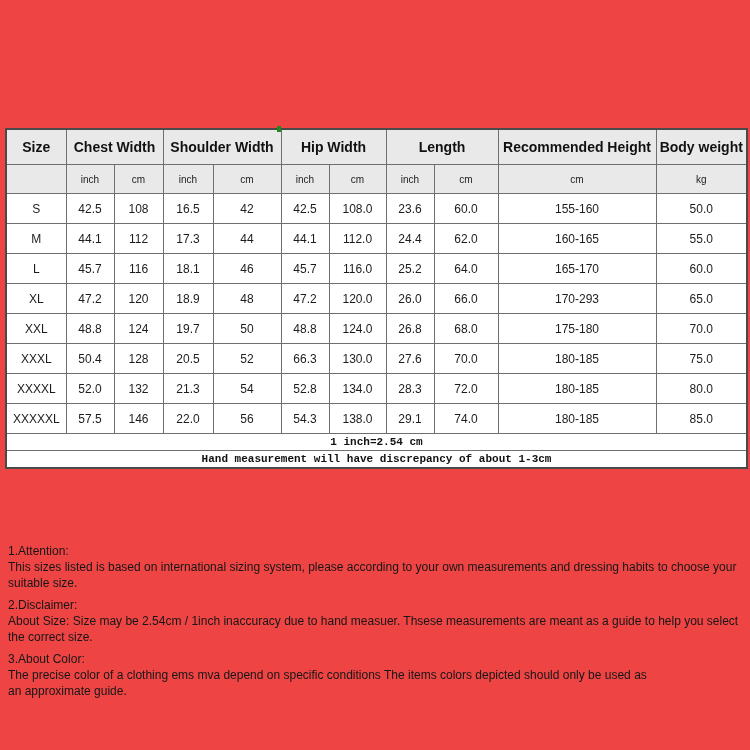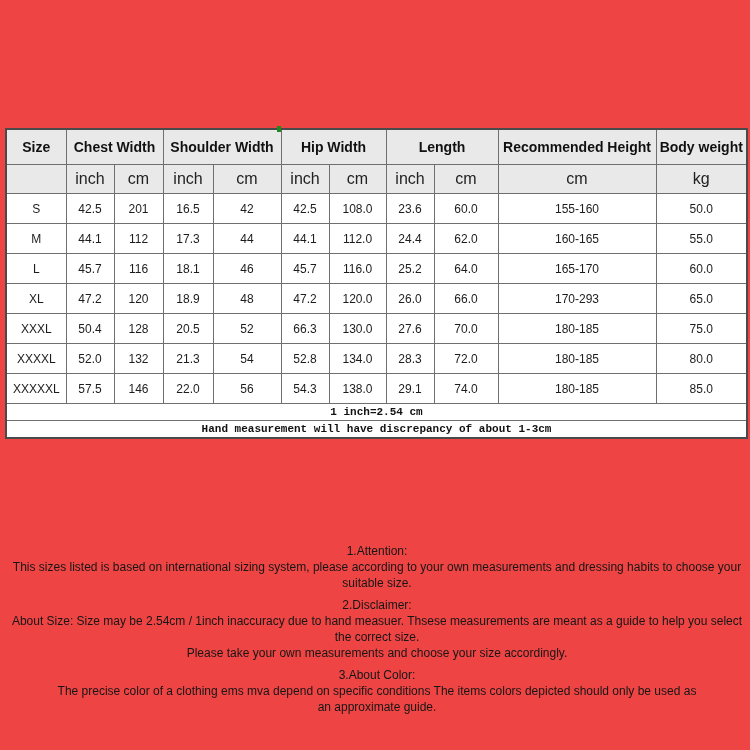--- a/index.html
+++ b/index.html
@@ -35,21 +35,21 @@
   .size-table th.grp {
     height: 34px;
     background: #e9e9e9;
     font-size: 14px;
     font-weight: bold;
     color: #111111;
   }
   .size-table td.unit {
     height: 28px;
     background: #e9e9e9;
-    font-size: 16px;
+    font-size: 10px;
     color: #222222;
   }
   .size-table td.size-cell,
   .size-table td.data-cell {
     height: 29px;
     background: #ffffff;
     font-size: 12px;
     color: #1c1c1c;
   }
   .size-table td.note {
@@ -73,21 +73,21 @@
   
   .info {
     position: absolute;
     left: 8px;
     top: 543px;
     width: 738px;
     font-size: 12px;
     line-height: 16px;
     color: #161616;
   }
-  .info .section { margin-bottom: 6px; text-align: center; }
+  .info .section { margin-bottom: 6px; }
   .info .section-title { }
   .info .section-line { }
 </style>
 </head>
 <body>
 
 <div class="canvas">
 
   <div class="green-marker" style="background: rgb(29, 138, 29);"></div>
 
@@ -126,21 +126,21 @@
           <td class="unit">inch</td>
           <td class="unit">cm</td>
           <td class="unit">cm</td>
           <td class="unit">kg</td>
         </tr>
       </thead>
     <tbody id="tbody">
         <tr>
           <td class="size-cell">S</td>
           <td class="data-cell">42.5</td>
-          <td class="data-cell">201</td>
+          <td class="data-cell">108</td>
           <td class="data-cell">16.5</td>
           <td class="data-cell">42</td>
           <td class="data-cell">42.5</td>
           <td class="data-cell">108.0</td>
           <td class="data-cell">23.6</td>
           <td class="data-cell">60.0</td>
           <td class="data-cell">155-160</td>
           <td class="data-cell">50.0</td>
         </tr>
         <tr>
@@ -176,20 +176,33 @@
           <td class="data-cell">18.9</td>
           <td class="data-cell">48</td>
           <td class="data-cell">47.2</td>
           <td class="data-cell">120.0</td>
           <td class="data-cell">26.0</td>
           <td class="data-cell">66.0</td>
           <td class="data-cell">170-293</td>
           <td class="data-cell">65.0</td>
         </tr>
         <tr>
+          <td class="size-cell">XXL</td>
+          <td class="data-cell">48.8</td>
+          <td class="data-cell">124</td>
+          <td class="data-cell">19.7</td>
+          <td class="data-cell">50</td>
+          <td class="data-cell">48.8</td>
+          <td class="data-cell">124.0</td>
+          <td class="data-cell">26.8</td>
+          <td class="data-cell">68.0</td>
+          <td class="data-cell">175-180</td>
+          <td class="data-cell">70.0</td>
+        </tr>
+        <tr>
           <td class="size-cell">XXXL</td>
           <td class="data-cell">50.4</td>
           <td class="data-cell">128</td>
           <td class="data-cell">20.5</td>
           <td class="data-cell">52</td>
           <td class="data-cell">66.3</td>
           <td class="data-cell">130.0</td>
           <td class="data-cell">27.6</td>
           <td class="data-cell">70.0</td>
           <td class="data-cell">180-185</td>
@@ -231,21 +244,20 @@
   </table>
 
   <div class="info" id="info">
       <div class="section">
         <div class="section-title">1.Attention:</div>
         <div class="section-line">This sizes listed is based on international sizing system, please according to your own measurements and dressing habits to choose your suitable size.</div>
       </div>
       <div class="section">
         <div class="section-title">2.Disclaimer:</div>
         <div class="section-line">About Size: Size may be 2.54cm / 1inch inaccuracy due to hand measuer. Thsese measurements are meant as a guide to help you select the correct size.</div>
-        <div class="section-line">Please take your own measurements and choose your size accordingly.</div>
       </div>
       <div class="section">
         <div class="section-title">3.About Color:</div>
         <div class="section-line">The precise color of a clothing ems mva depend on specific conditions The items colors depicted should only be used as</div>
         <div class="section-line">an approximate guide.</div>
       </div>
     </div>
 
 </div>
 

